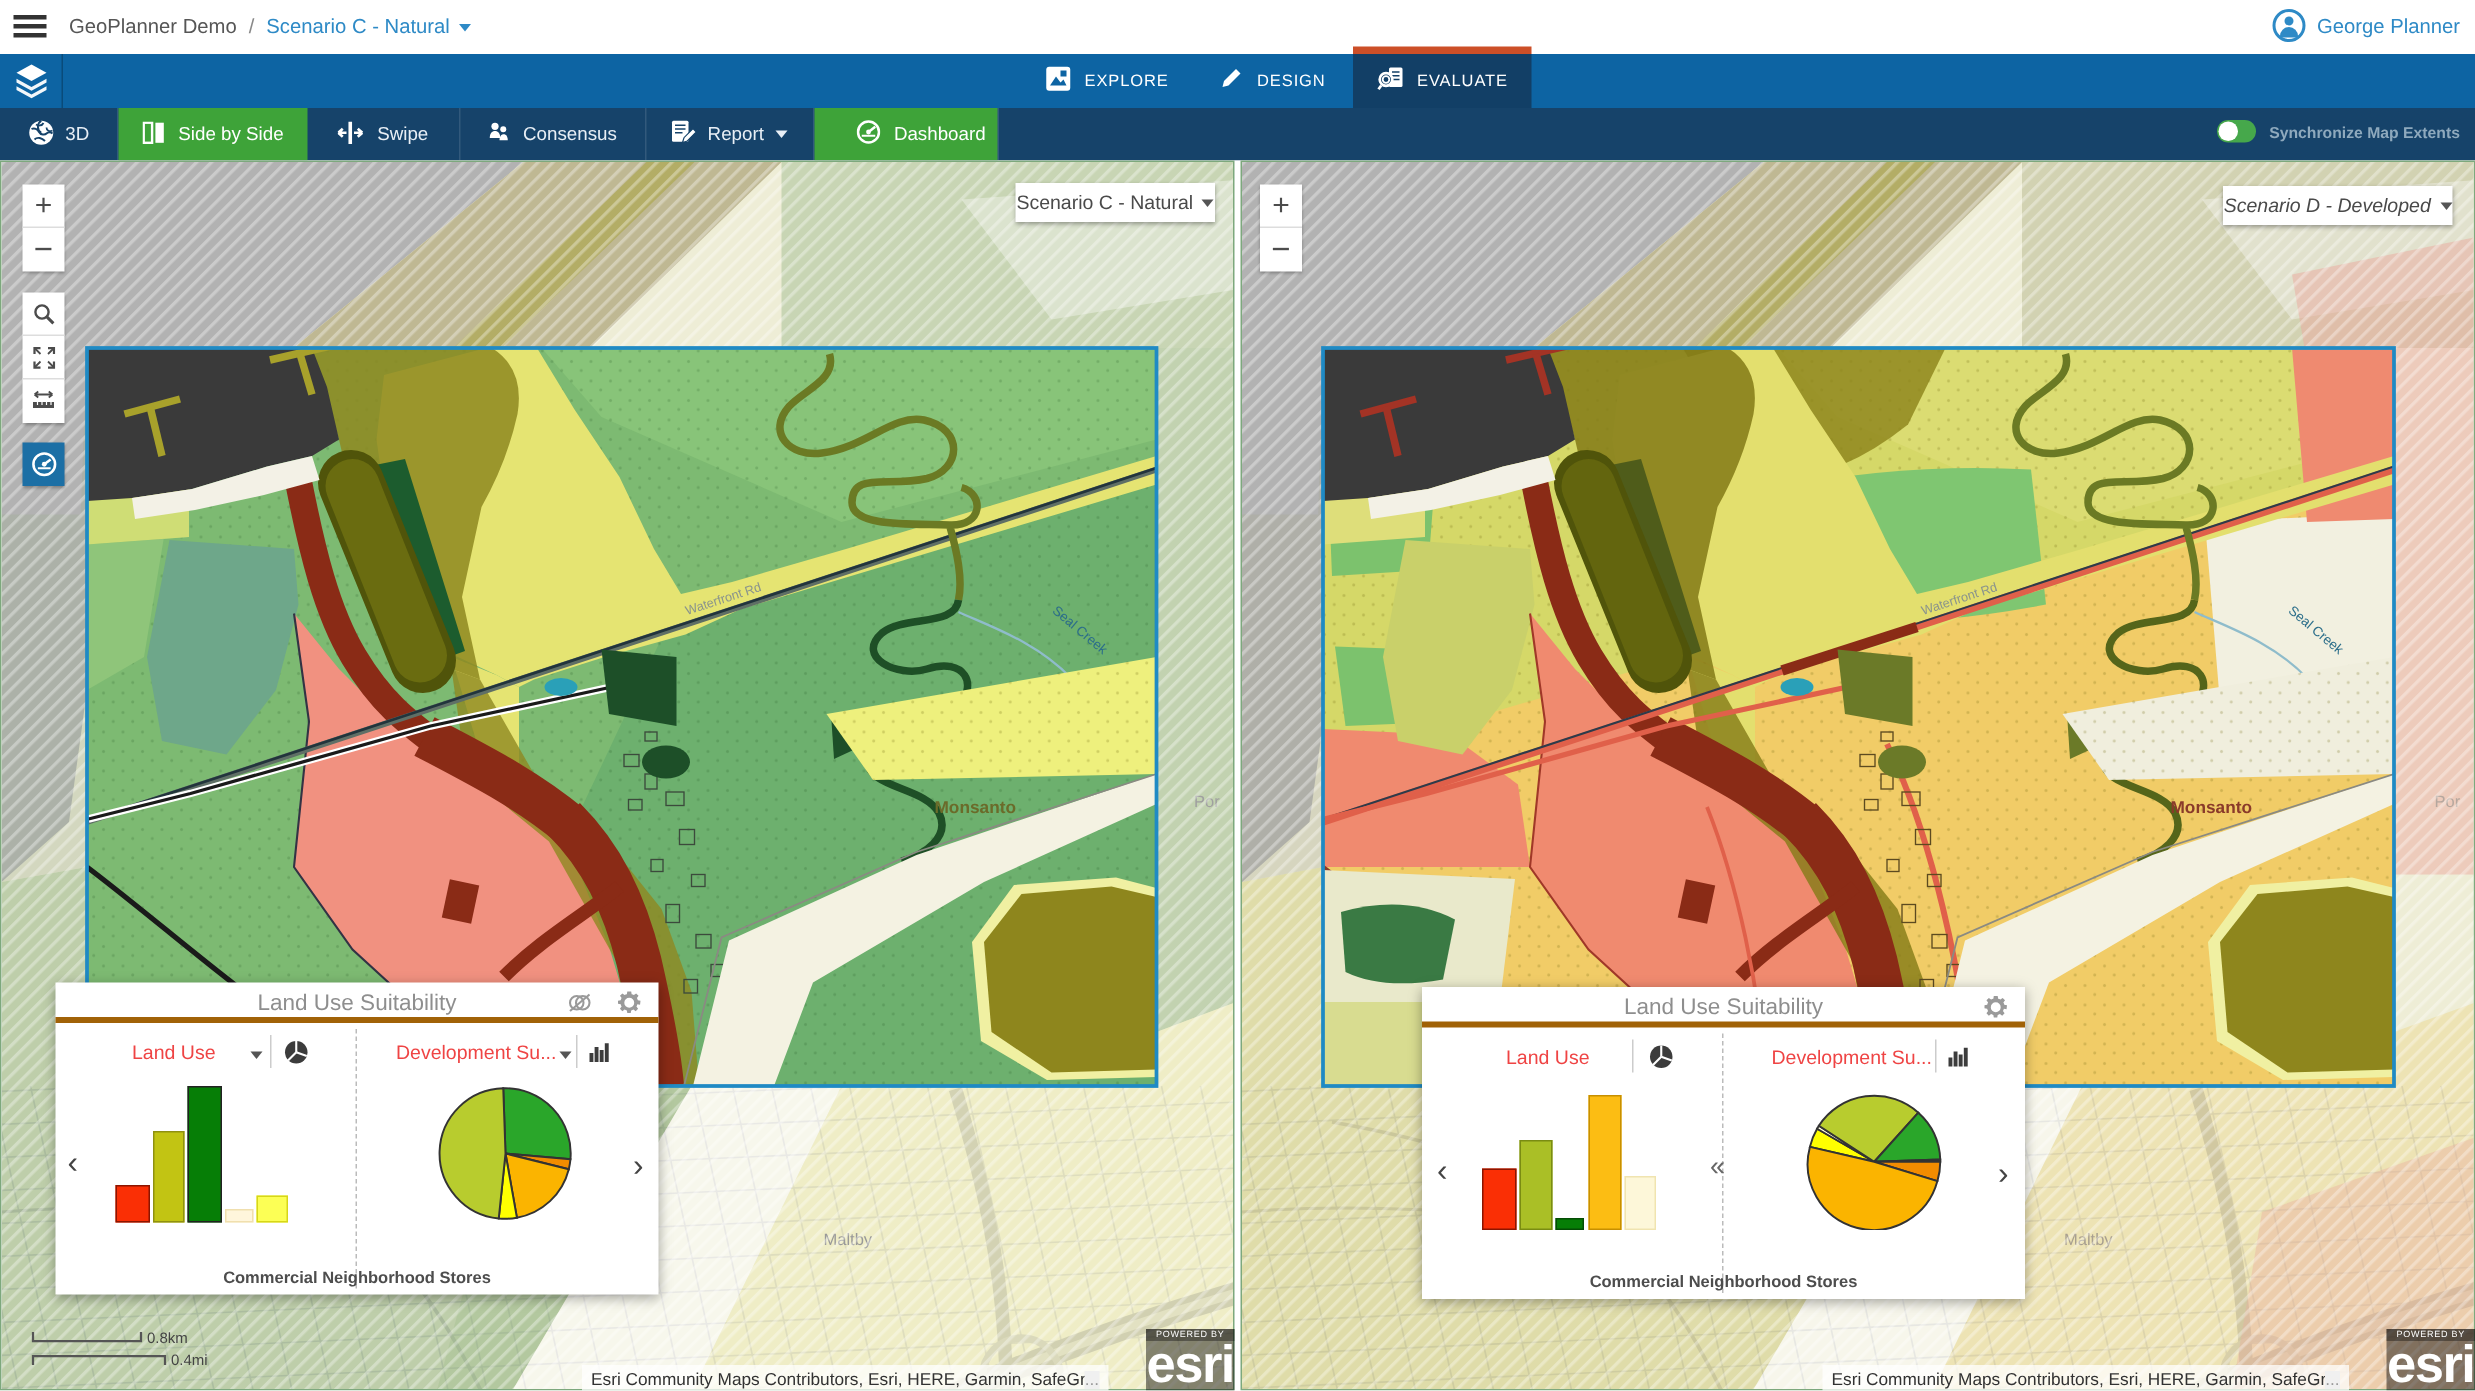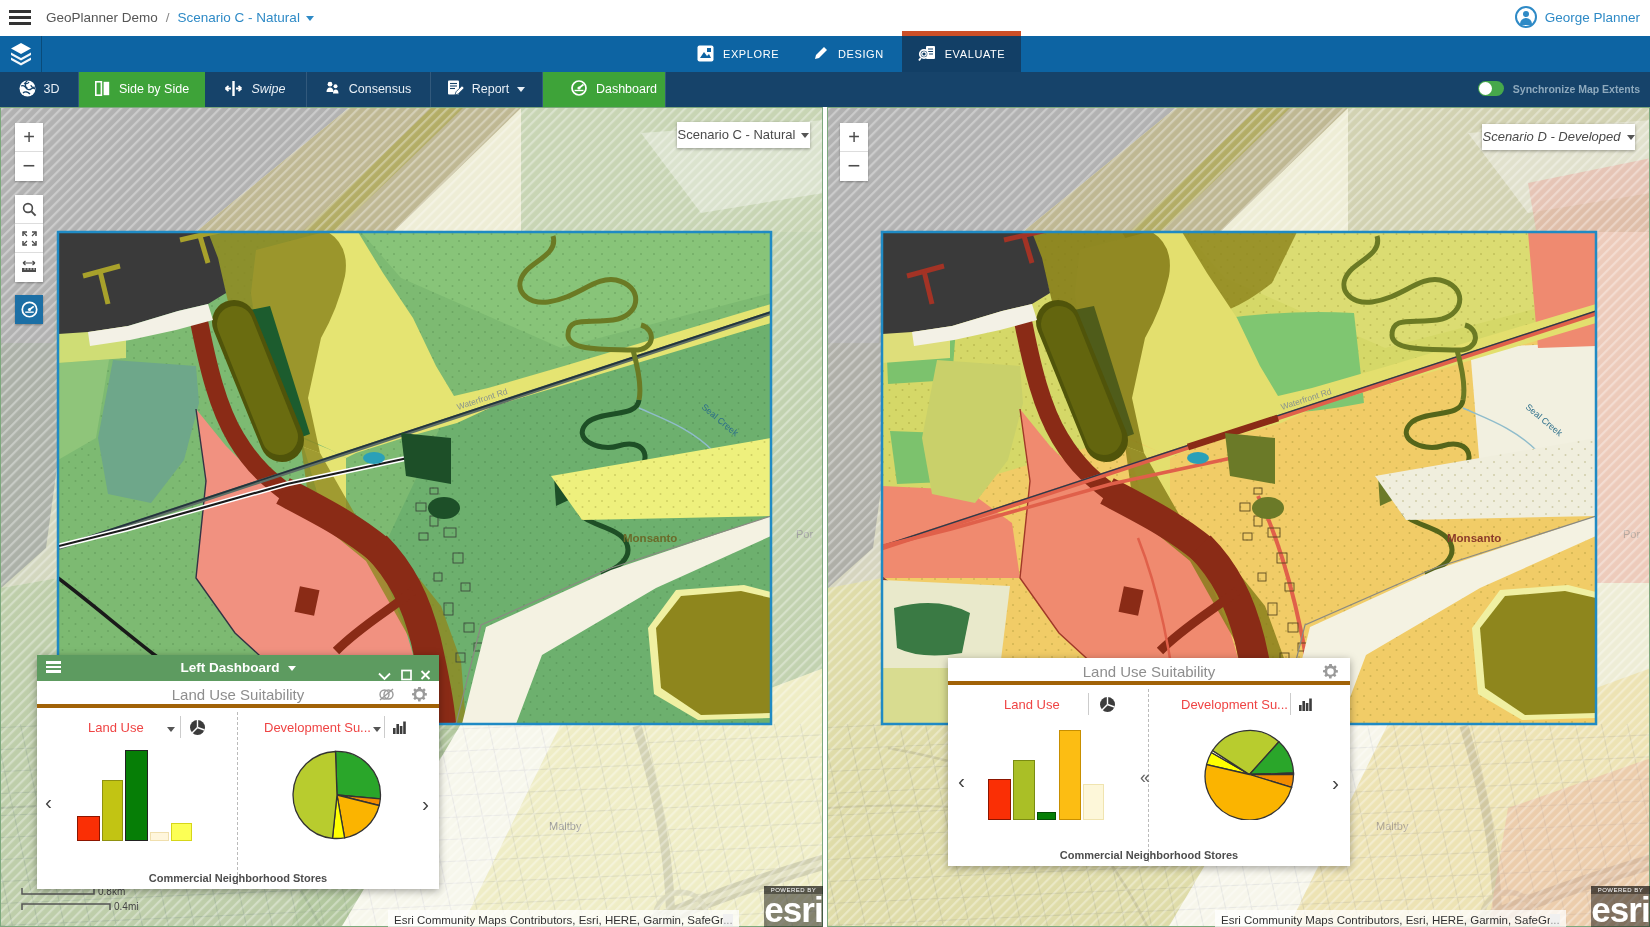--- a/index.html
+++ b/index.html
@@ -110,21 +110,21 @@
         <circle cx="8.5" cy="8.5" r="8" fill="#fff"></circle>
         <path d="M2 6c2-1 4 0 5 2s4 2 5 1 3-1 4 0M4 13c2-2 5-1 7 1M8.5 0.5c-3 2-3 6 0 8" fill="none" stroke="#16436a" stroke-width="1.3"></path>
         <path d="M5 3c1.5 1 4 1 5-1M12 5c0 2 2 3 4 2" fill="none" stroke="#16436a" stroke-width="1.2"></path>
       </svg>3D</div>
   <div class="tsep" style="left:78px;"></div>
   <div class="tbtn green" style="left:79px;width:126px;">
     <svg width="15" height="15" viewBox="0 0 15 15" style="vertical-align:-3px;margin-right:9px;">
         <rect x="0.8" y="0.8" width="5.6" height="13.4" fill="none" stroke="#fff" stroke-width="1.6"></rect>
         <rect x="8.6" y="0.8" width="5.6" height="13.4" fill="#fff"></rect>
       </svg>Side by Side</div>
-  <div class="tbtn" style="left:205px;width:101px;font-style:italic;">
+  <div class="tbtn" style="left:205px;width:101px;">
     <svg width="17" height="15" viewBox="0 0 17 15" style="vertical-align:-3px;margin-right:9px;">
         <line x1="8.5" y1="0" x2="8.5" y2="15" stroke="#fff" stroke-width="2.4"></line>
         <path d="M6 7.5L0.5 7.5M0.5 7.5l3-2.6M0.5 7.5l3 2.6M11 7.5l5.5 0M16.5 7.5l-3-2.6M16.5 7.5l-3 2.6" stroke="#fff" stroke-width="1.8" fill="none"></path>
       </svg>Swipe</div>
   <div class="tsep" style="left:306px;"></div>
   <div class="tbtn" style="left:306px;width:124px;">
     <svg width="15" height="15" viewBox="0 0 15 15" style="vertical-align:-3px;margin-right:9px;">
         <circle cx="5" cy="3.2" r="2.4" fill="#fff"></circle>
         <path d="M1.5 11c0-3 1.5-4.6 3.5-4.6S8.5 8 8.5 11z" fill="#fff"></path>
         <circle cx="10.5" cy="5.2" r="2" fill="#fff"></circle>
@@ -554,35 +554,20 @@
 <svg class="abs" style="left:8px;top:884px;z-index:6;" width="160" height="36">
     <g stroke="#555" stroke-width="1.5" fill="none">
       <path d="M14 4v6h72v-6"></path>
       <path d="M14 26v-6h88v6"></path>
     </g>
     <text x="90" y="11" font-size="10" fill="#444" font-family="Liberation Sans">0.8km</text>
     <text x="106" y="26" font-size="10" fill="#444" font-family="Liberation Sans">0.4mi</text>
   </svg>
 
 <div class="dash" id="dashL" style="left:37px;top:655px;">
-  <div class="hdr"><span class="hm">
-        <div></div>
-        <div></div>
-        <div></div>
-      </span>Left Dashboard<span class="caret" style="margin-left:8px;"></span>
-    <svg class="ic" style="right:48px;top:8px;" width="13" height="9" viewBox="0 0 13 9">
-        <path d="M1,2 L6.5,7.5 L12,2" stroke="#fff" stroke-width="1.8" fill="none"></path>
-      </svg>
-    <svg class="ic" style="right:27px;top:7px;" width="11" height="11" viewBox="0 0 11 11">
-        <rect x="1" y="1" width="9" height="9" fill="none" stroke="#fff" stroke-width="1.7"></rect>
-      </svg>
-    <svg class="ic" style="right:8px;top:7px;" width="11" height="11" viewBox="0 0 11 11">
-        <path d="M1.5,1.5 L9.5,9.5 M9.5,1.5 L1.5,9.5" stroke="#fff" stroke-width="1.8"></path>
-      </svg>
-  </div>
   <div class="sub">Land Use Suitability
     <svg style="position:absolute;right:44px;top:6px;" width="17" height="15" viewBox="0 0 17 15">
         <g fill="none" stroke="#9a9a9a" stroke-width="1.4">
           <circle cx="6.5" cy="7.5" r="4.5"></circle>
           <circle cx="10.5" cy="7.5" r="4.5"></circle>
         </g>
         <line x1="2" y1="13" x2="15" y2="2" stroke="#9a9a9a" stroke-width="1.4"></line>
       </svg>
     <svg style="position:absolute;right:11px;top:5px;" width="17" height="17" viewBox="0 0 17 17">
         <path fill="#9a9a9a" d="M8.5 5.2a3.3 3.3 0 100 6.6 3.3 3.3 0 000-6.6zm7.2 4.6l-1.8-.3a5.6 5.6 0 01-.6 1.5l1.1 1.5-1.6 1.6-1.5-1.1a5.6 5.6 0 01-1.5.6l-.3 1.8H7.2l-.3-1.8a5.6 5.6 0 01-1.5-.6l-1.5 1.1-1.6-1.6 1.1-1.5a5.6 5.6 0 01-.6-1.5l-1.8-.3V7.2l1.8-.3a5.6 5.6 0 01.6-1.5L2.3 3.9l1.6-1.6 1.5 1.1a5.6 5.6 0 011.5-.6l.3-1.8h2.6l.3 1.8a5.6 5.6 0 011.5.6l1.5-1.1 1.6 1.6-1.1 1.5a5.6 5.6 0 01.6 1.5l1.8.3z"></path>

